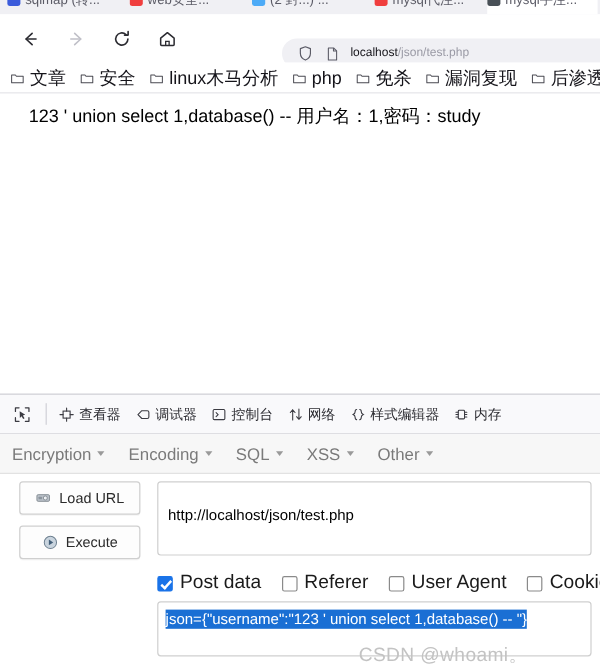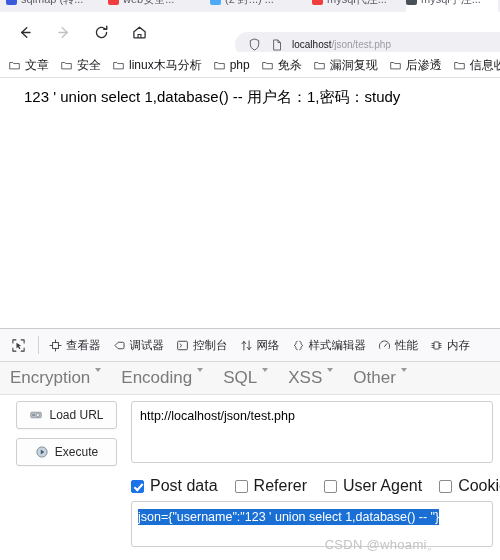--- a/index.html
+++ b/index.html
@@ -50,21 +50,21 @@
   .urltext b{color:#15141a;font-weight:400;}
 
   
   .bookmarks{
     position:absolute;left:0;top:52px;width:500px;height:26px;
     background:#ffffff;display:flex;align-items:center;
     padding-left:8px;overflow:hidden;
   }
   .bm{
     display:flex;align-items:center;gap:4px;
-    margin-right:11px;font-size:12px;color:#15141a;white-space:nowrap;
+    margin-right:11px;font-size:15px;color:#15141a;white-space:nowrap;
   }
   .bmsep{
     position:absolute;left:0;top:77px;width:500px;height:1px;
     background:#dedee3;
   }
 
   
   .page{
     position:absolute;left:0;top:78px;width:500px;height:245px;
     background:#ffffff;overflow:hidden;
@@ -100,22 +100,22 @@
   .hb{
     position:absolute;left:0;top:33px;width:500px;height:204px;
     background:#ffffff;overflow:hidden;
   }
   .hb-menu{
     position:absolute;left:0;top:0;width:500px;height:32px;
     background:#f7f7f7;border-bottom:1px solid #e2e2e2;
     display:flex;align-items:center;padding-left:10px;
   }
   .hb-menu-item{
-    font-size:17px;color:#7a7a7a;margin-right:20px;white-space:nowrap;
-    display:flex;align-items:flex-start;gap:5px;
+    font-size:14px;color:#7a7a7a;margin-right:20px;white-space:nowrap;
+    display:flex;align-items:center;gap:5px;
   }
   .caret{
     width:0;height:0;border-left:3.5px solid transparent;
     border-right:3.5px solid transparent;border-top:4px solid #9a9a9a;
     display:inline-block;
   }
 
   .hb-body{position:absolute;left:0;top:33px;width:440px;height:171px;}
 
   .hb-btns{
@@ -125,21 +125,21 @@
     width:99px;height:26px;margin-bottom:9px;
     border:1px solid #cfcfcf;border-radius:3px;background:#fdfdfd;
     display:flex;align-items:center;justify-content:center;gap:6px;
     font-size:12px;color:#2b2b2b;
     box-shadow:0 1px 0 rgba(0,0,0,.03);
   }
 
   .hb-url{
     position:absolute;left:131px;top:6px;width:362px;height:62px;
     border:1px solid #cfcfcf;border-radius:3px;background:#fff;
-    box-sizing:border-box;padding:7px 8px;
+    box-sizing:border-box;padding:20px 8px;
     font-size:12.5px;color:#000;
     font-family:"Liberation Sans","DejaVu Sans",sans-serif;
     overflow:hidden;white-space:nowrap;
   }
 
   .hb-checks{
     position:absolute;left:131px;top:80px;width:369px;height:22px;
     display:flex;align-items:center;overflow:hidden;
   }
   .chk{display:flex;align-items:center;gap:6px;margin-right:17px;white-space:nowrap;}
@@ -165,21 +165,21 @@
     border:1px solid #cfcfcf;border-radius:3px;background:#fff;
     box-sizing:border-box;padding:5px 6px;overflow:hidden;
   }
   .sel{
     background:#1a6fd4;color:#ffffff;font-size:12.5px;
     font-family:"Liberation Sans","DejaVu Sans",sans-serif;
     white-space:nowrap;padding:1px 0;
   }
   .watermark{
     position:absolute;right:60px;top:536px;
-    font-size:13px;color:#c3c3c3;white-space:nowrap;
+    font-size:16px;color:#c3c3c3;white-space:nowrap;
     letter-spacing:.3px;
   }
 </style>
 </head>
 <body>
 
 <div class="app">
 
   <div class="tabstrip">
     <div class="tab" style="left:6px;width:96px;">
@@ -340,27 +340,20 @@
       </div>
 
       <div class="dt-tab">
         <svg width="13" height="13" viewBox="0 0 20 20">
           <path d="M8 3.5c-2 0-2 2.6-2 3.3S5.2 9.2 3.5 10c1.7.8 2.5 2.5 2.5 3.2S6 16.5 8 16.5" fill="none" stroke="#3b3b42" stroke-width="1.4" stroke-linecap="round"></path>
           <path d="M12 3.5c2 0 2 2.6 2 3.3s.8 2.4 2.5 3.2c-1.7.8-2.5 2.5-2.5 3.2s0 3.3-2 3.3" fill="none" stroke="#3b3b42" stroke-width="1.4" stroke-linecap="round"></path>
         </svg>
         <span>样式编辑器</span>
       </div>
 
-      <div class="dt-tab">
-        <svg width="13" height="13" viewBox="0 0 20 20">
-          <path d="M2.8 14.5a8 8 0 1 1 14.4 0" fill="none" stroke="#3b3b42" stroke-width="1.4" stroke-linecap="round"></path>
-          <path d="M10 11.5l3.6-4.3" stroke="#3b3b42" stroke-width="1.4" stroke-linecap="round"></path>
-        </svg>
-        <span>性能</span>
-      </div>
 
       <div class="dt-tab">
         <svg width="13" height="13" viewBox="0 0 20 20">
           <rect x="6" y="4.5" width="8" height="11" rx="1.2" fill="none" stroke="#3b3b42" stroke-width="1.4"></rect>
           <path d="M3 7h3M3 10h3M3 13h3M14 7h3M14 10h3M14 13h3" stroke="#3b3b42" stroke-width="1.3" stroke-linecap="round"></path>
         </svg>
         <span>内存</span>
       </div>
     </div>
 

